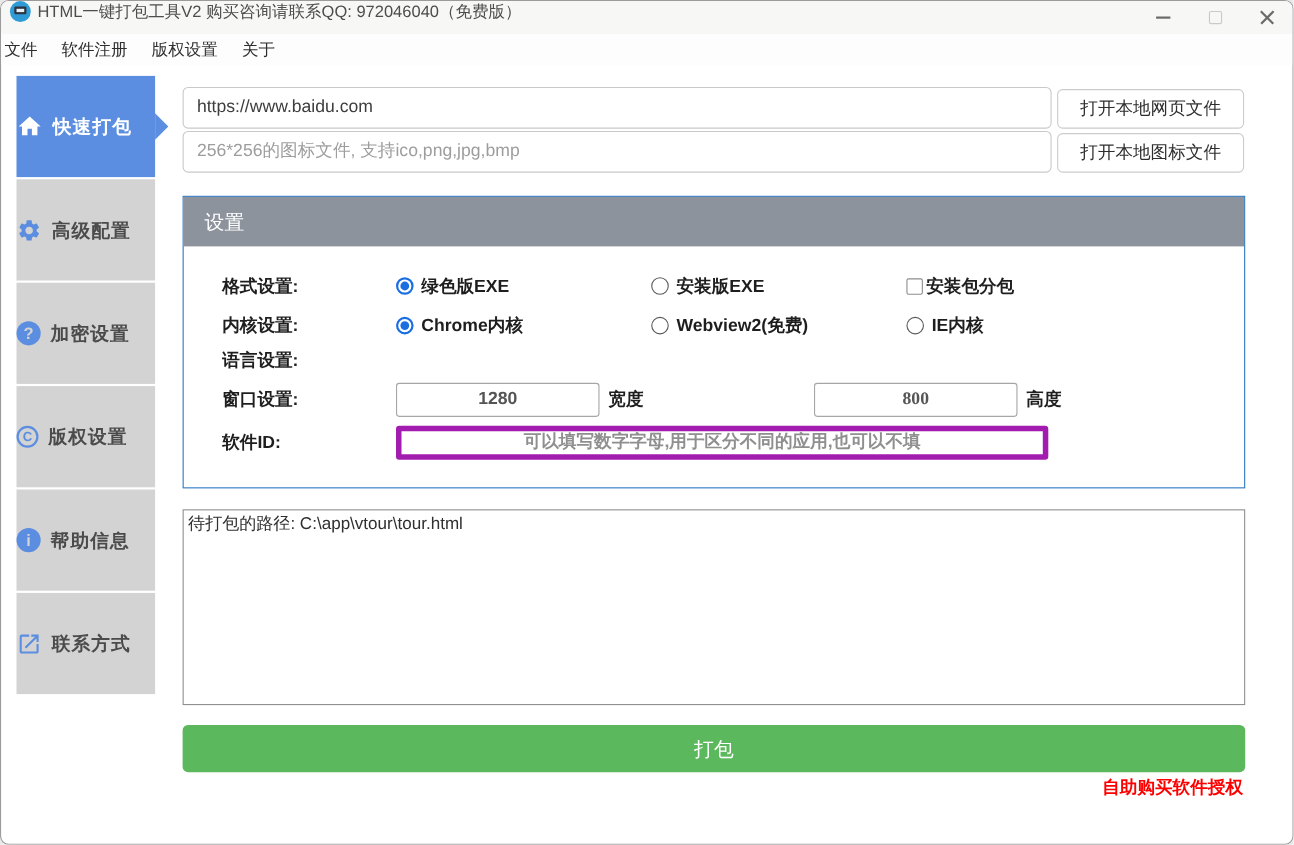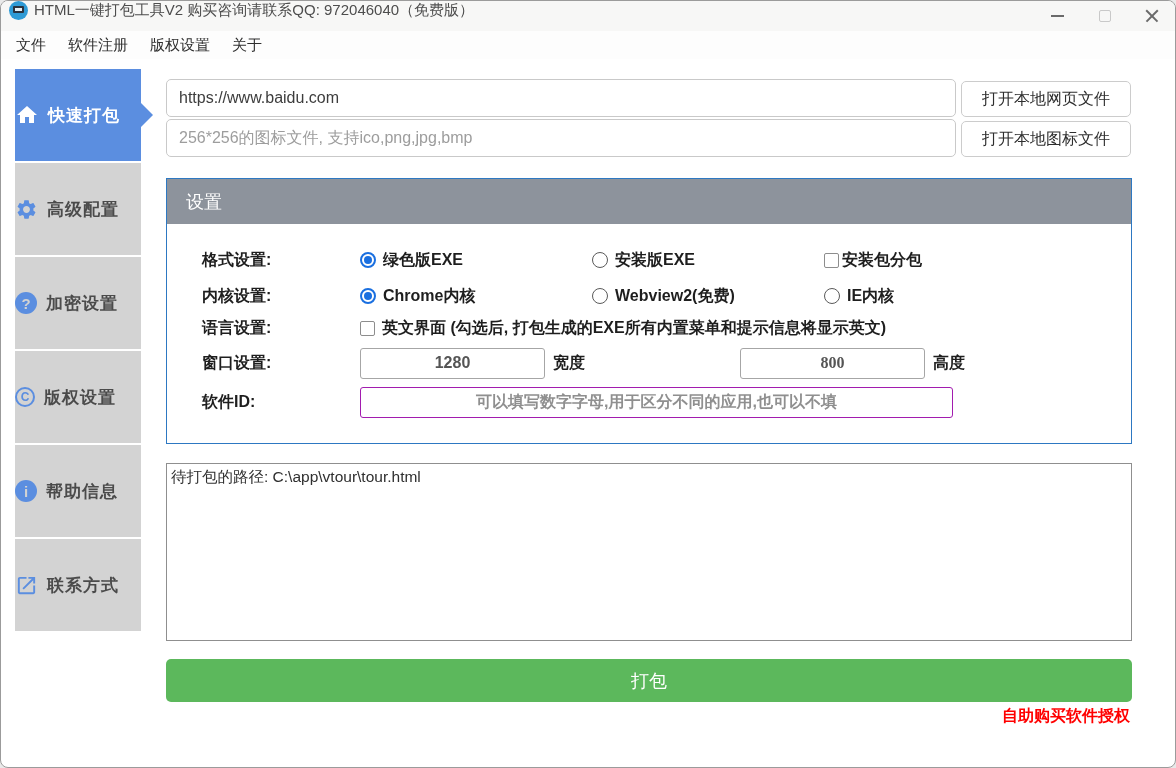--- a/index.html
+++ b/index.html
@@ -39,21 +39,21 @@
   .glyph-close { position: relative; width: 16px; height: 16px; }
   .glyph-close::before, .glyph-close::after {
     content: ""; position: absolute; left: 0; top: 7px;
     width: 16px; height: 1.6px; background: #6a6a6a;
   }
   .glyph-close::before { transform: rotate(45deg); }
   .glyph-close::after  { transform: rotate(-45deg); }
   
   .menubar {
     height: 28px; background: #fdfdfd;
-    display: flex; align-items: center; padding-left: 12px; gap: 16px;
+    display: flex; align-items: center; padding-left: 0; gap: 16px;
     font-size: 15px; color: #2e2e2e; text-align: right;
   }
   .menu-item { padding: 2px 3px; cursor: default; }
   
   .sidebar { position: absolute; left: 14px; top: 68px; width: 126px; }
   .side-item {
     position: relative; height: 92px; margin-bottom: 2px;
     background: #d3d3d3;
     display: flex; flex-direction: row; align-items: center; justify-content: flex-start;
     gap: 9px; cursor: pointer;
@@ -128,21 +128,21 @@
   }
   .opt.tight { gap: 3px; }
   .num-input {
     width: 185px; height: 31px; border: 1px solid #a6a6a6; border-radius: 3px;
     text-align: center; font-family: inherit; font-size: 16px; font-weight: bold;
     color: #555; outline: none;
   }
   .unit-label { font-size: 16px; font-weight: bold; color: #1e1e1e; margin-left: 8px; }
   #height-input { margin-left: 155px; font-family: Liberation Serif, serif; }
   .id-input {
-    width: 593px; height: 31px; border: 1px solid #a21caf; border-radius: 3px;
+    width: 593px; height: 31px; border: 5px solid #a21caf; border-radius: 3px;
     text-align: center; font-family: inherit; font-size: 16px; outline: none; color: #555;
   }
   .id-input::placeholder { color: #8f8f8f; font-weight: bold; }
   
   .log-area {
     position: absolute; left: 165px; top: 462px; width: 966px; height: 178px;
     border: 1px solid #8f8f8f; font-family: inherit; font-size: 15.5px; color: #2f2f2f;
     padding: 3px 4px; resize: none; outline: none; background: #fff; line-height: 1.35;
   }
   .package-btn {
@@ -284,24 +284,20 @@
         <span class="opt-label">Webview2(免费)</span>
       </label>
       <label class="opt">
         <span class="radio"></span>
         <span class="opt-label">IE内核</span>
       </label>
     </div>
 
     <div class="s-row" id="row-language">
       <span class="s-label">语言设置:</span>
-      <label class="opt" style="width:auto;">
-        <span class="checkbox"></span>
-        <span class="opt-label">英文界面 (勾选后, 打包生成的EXE所有内置菜单和提示信息将显示英文)</span>
-      </label>
     </div>
 
     <div class="s-row" id="row-window">
       <span class="s-label">窗口设置:</span>
       <input class="num-input" type="text" value="1280" style="">
       <span class="unit-label">宽度</span>
       <input id="height-input" class="num-input" type="text" value="800" style="">
       <span class="unit-label">高度</span>
     </div>
 

